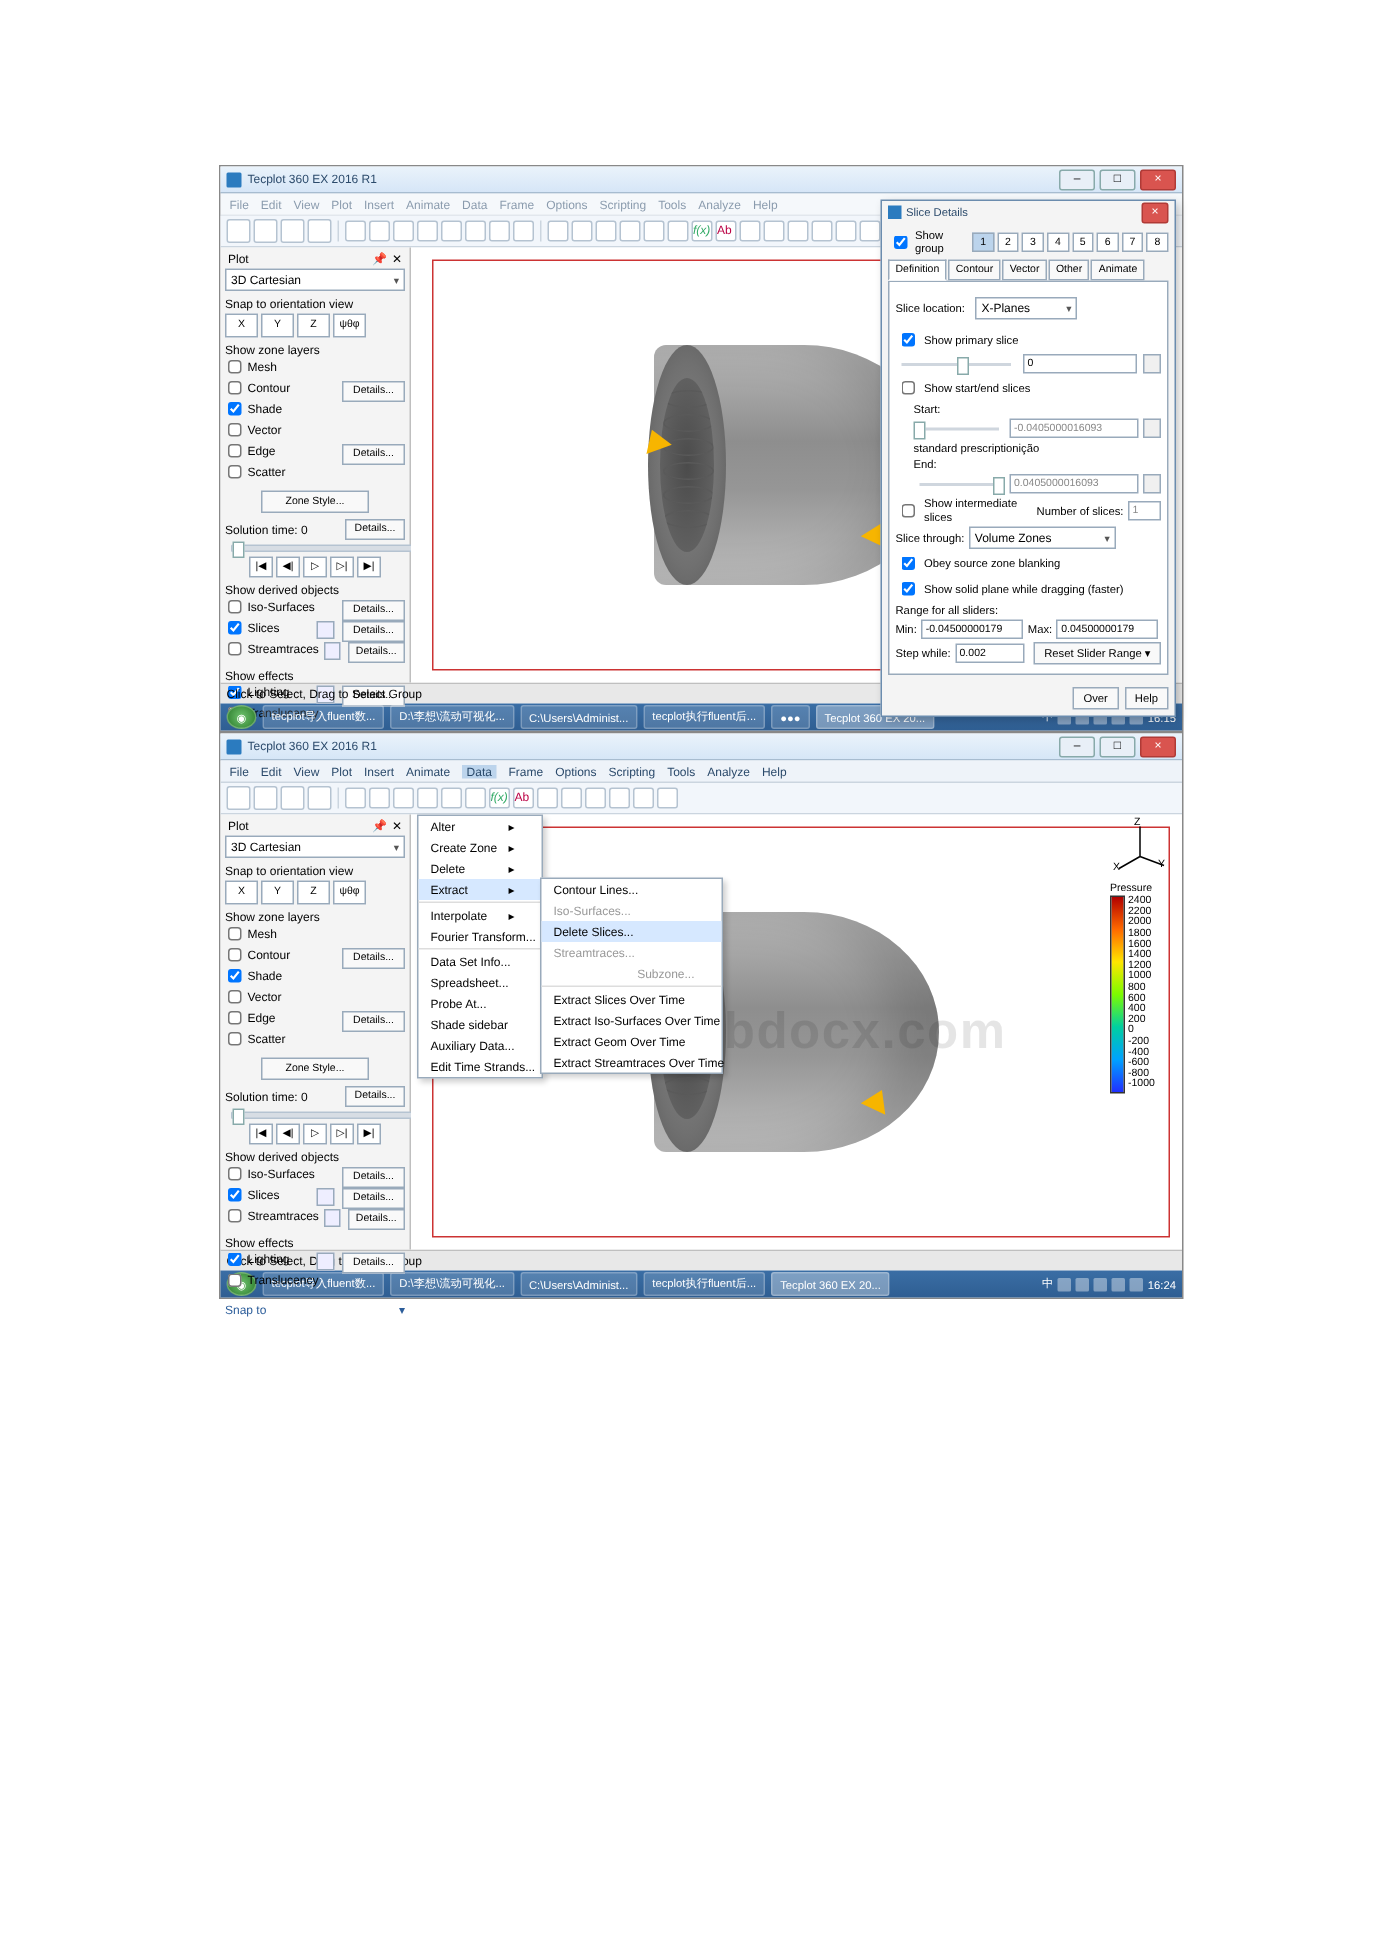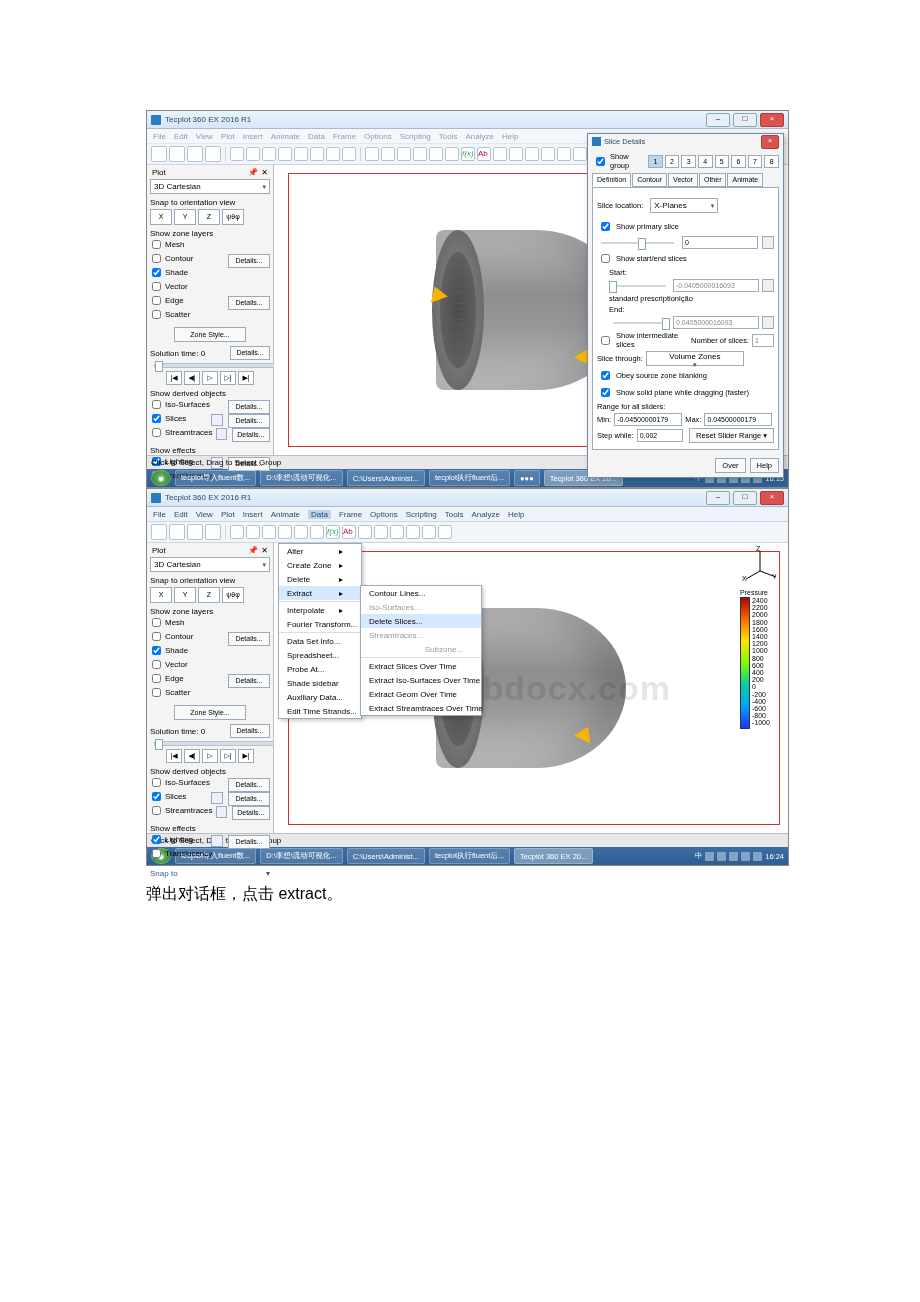--- a/index.html
+++ b/index.html
@@ -345,21 +345,21 @@
             </div>
       </div>
       <div class="field-row">
             <input type="checkbox" class="cb" style="">
             <span>Show intermediate slices</span>
         <span class="lbl" style="margin-left:auto;">Number of slices:</span>
         <div class="txtbox" style="flex:0 0 16px;color:#888;">1</div>
       </div>
       <div class="field-row">
             <span class="lbl">Slice through:</span>
-        <div class="combo" style="width:90px;margin:0;flex-direction:column;">
+        <div class="combo" style="width:90px;margin:0;">
               <span>Volume Zones</span>
               <span class="car">▾</span>
             </div>
           </div>
       <div class="field-row">
             <input type="checkbox" class="cb" checked="" style="">
             <span>Obey source zone blanking</span>
           </div>
       <div class="field-row">
             <input type="checkbox" class="cb" checked="" style="">
@@ -700,15 +700,14 @@
       <div class="ticon"></div>
           <div class="ticon"></div>
       <div class="ticon"></div>
           <div class="ticon"></div>
       <div class="ticon"></div>
       <span>16:24</span>
     </div>
   </div>
 </div>
 
-<div class="caption">弹出对话框，点击 extract。</div>
 
 </div>
 
 </body></html>

